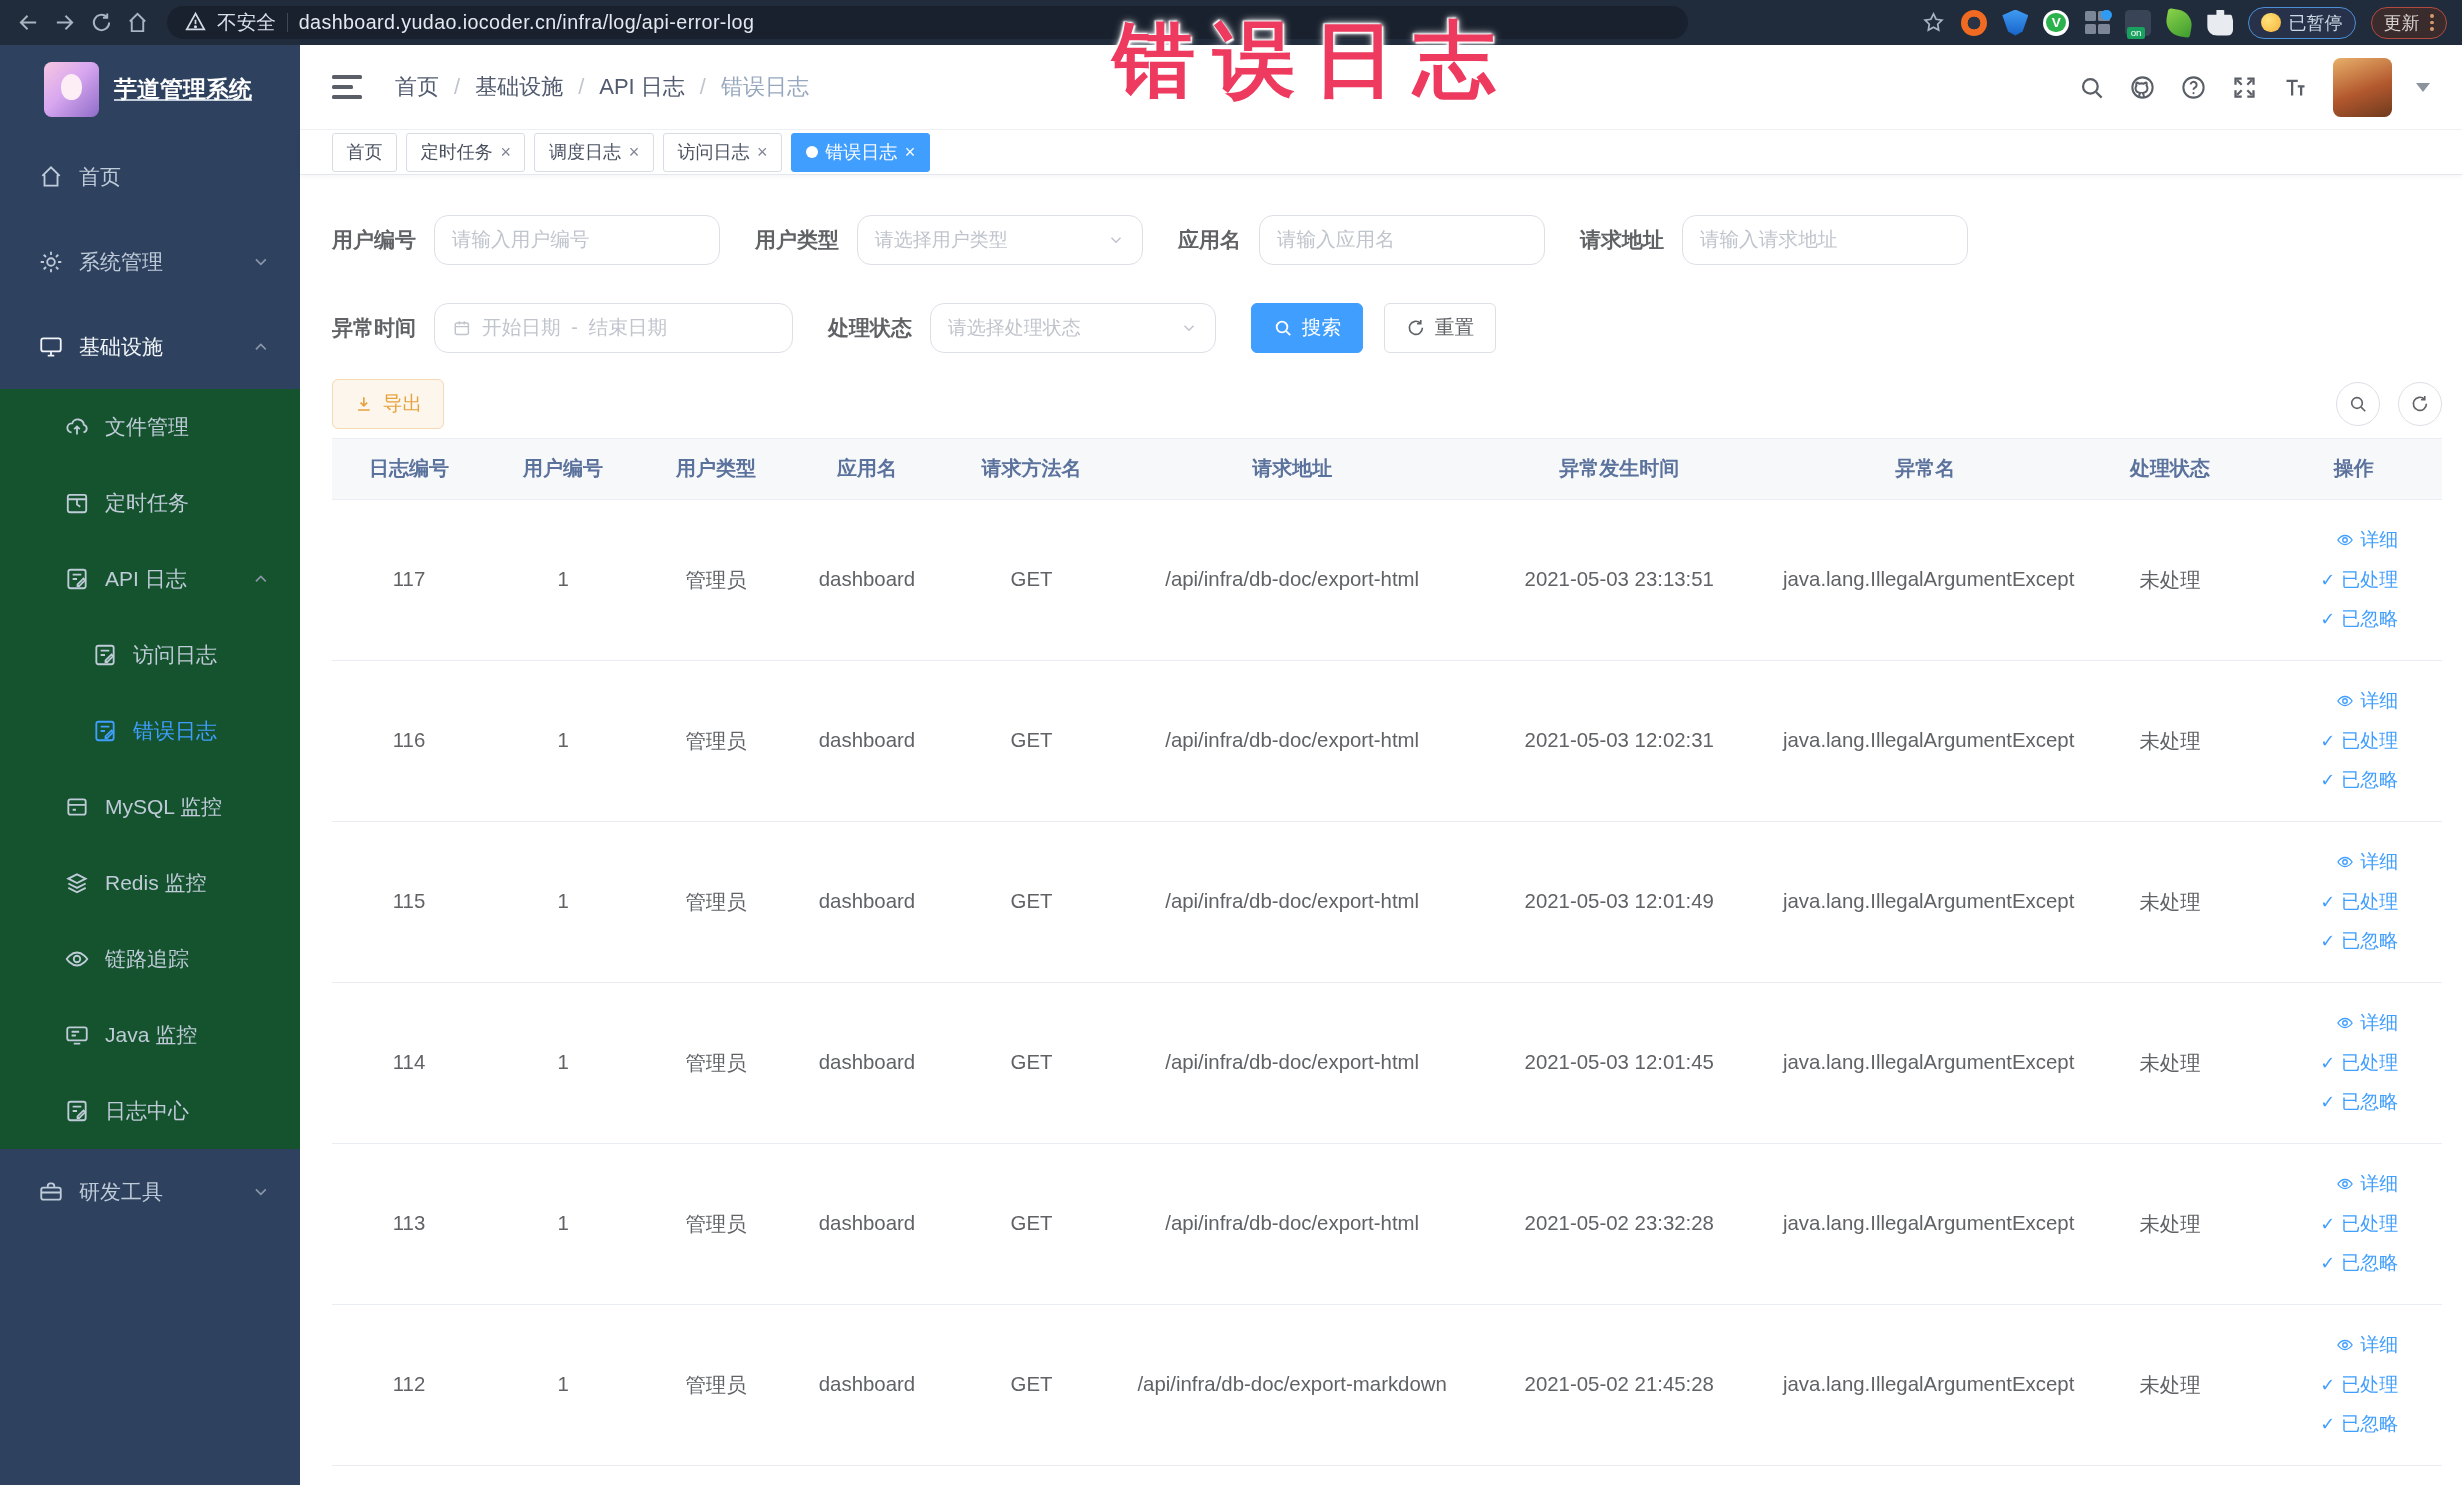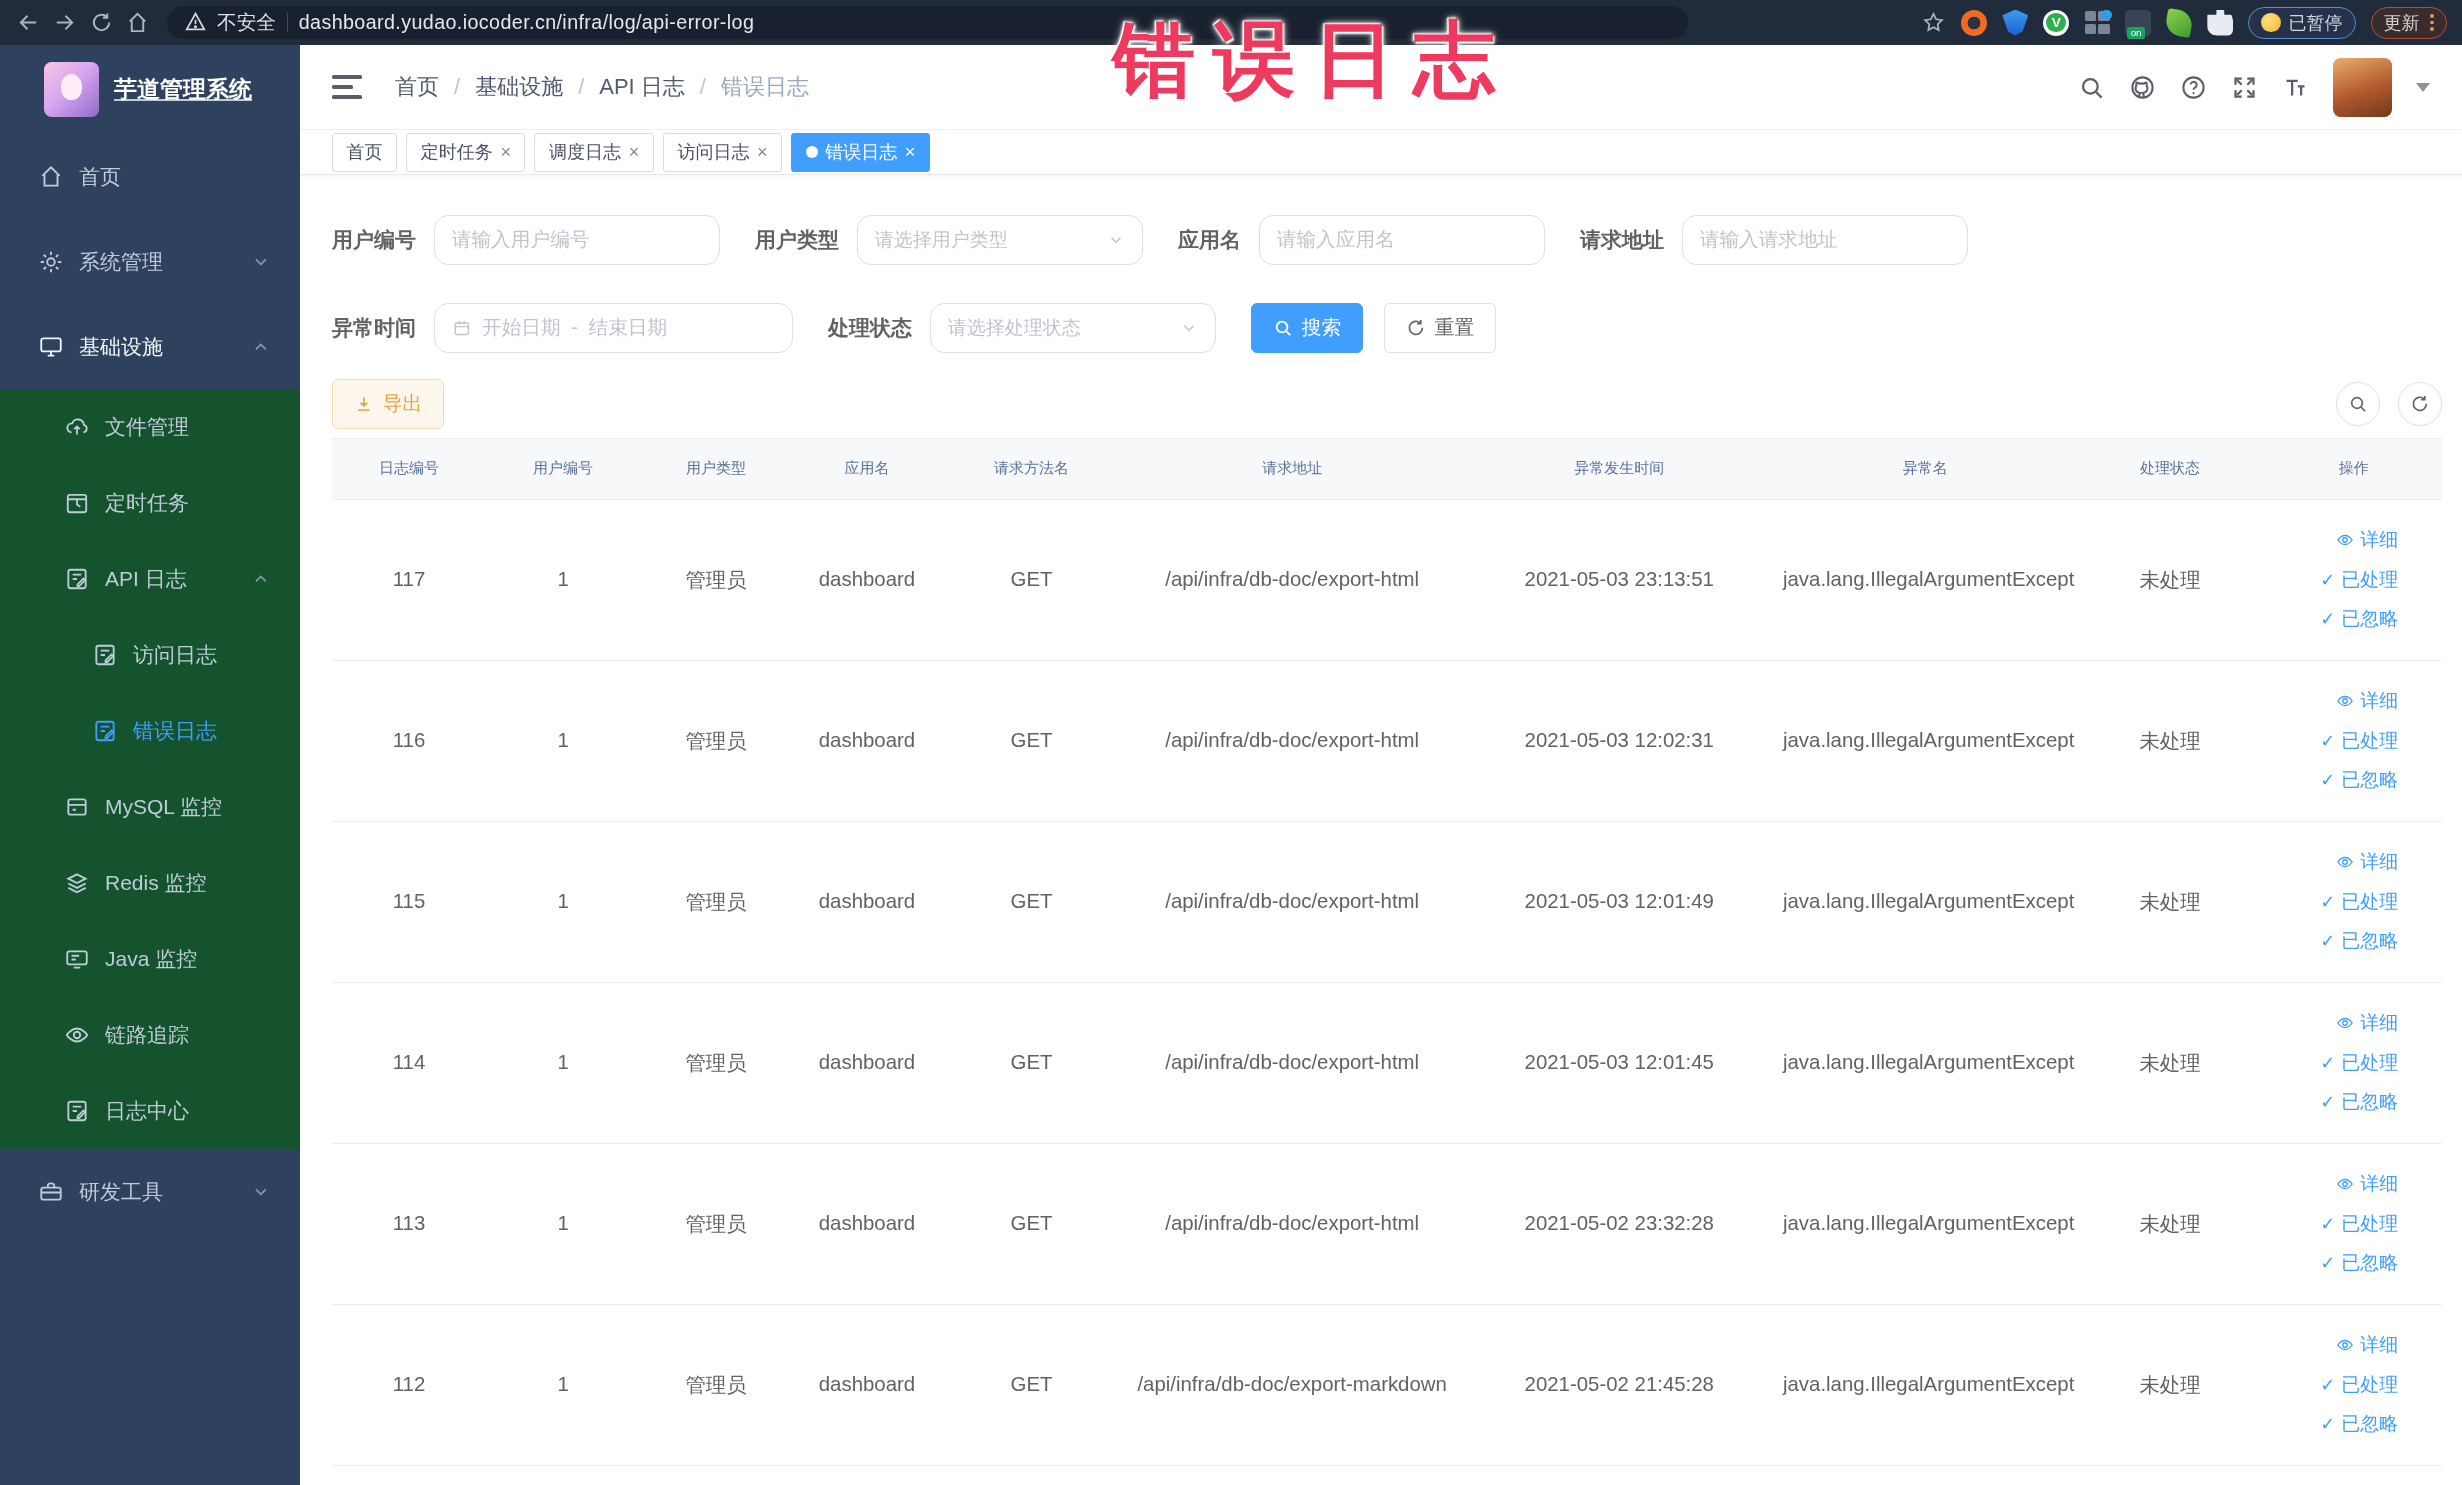--- a/index.html
+++ b/index.html
@@ -98,21 +98,21 @@
   .btn-default { background:#fff; color:#606266; border-color:#dcdfe6; }
   .btn-warning { background:#fdf6ec; color:#e6a23c; border-color:#f5dab1; }
   .mlr { margin-left:21px; }
 
   .toolbar { display:flex; align-items:center; justify-content:space-between; margin-top:26px; margin-bottom:9px; }
   .circle-group { display:flex; align-items:center; }
   .circle-btn { width:44px; height:44px; border-radius:50%; border:1.5px solid #dcdfe6; background:#fff; color:#606266; display:flex; align-items:center; justify-content:center; margin-left:18px; cursor:pointer; }
   .circle-btn svg { width:19.7px; height:19.7px; }
 
   table { width:100%; border-collapse:collapse; table-layout:fixed; }
-  thead th { height:61px; background:#f7f8fa; border-top:0.8px solid #ebeef5; border-bottom:0.8px solid #ebeef5; font-size:15px; font-weight:normal; color:#5b729c; text-align:center; }
+  thead th { height:61px; background:#f7f8fa; border-top:0.8px solid #ebeef5; border-bottom:0.8px solid #ebeef5; font-size:20px; font-weight:bold; color:#5b729c; text-align:center; }
   tbody td { height:161px; border-bottom:0.8px solid #e9ecf2; font-size:20.4px; color:#606266; text-align:center; padding:0 7.6px; overflow:hidden; white-space:nowrap; }
   td.op { padding-right:44px; }
   .oplinks { display:flex; flex-direction:column; align-items:flex-end; gap:1.5px; }
   .oplink { display:flex; align-items:center; justify-content:center; gap:6px; height:38px; color:#409eff; font-size:19px; cursor:pointer; }
   .oplink svg { width:18px; height:18px; }
   .ck { font-size:18px; }
 
   
   .overlay-title { position:absolute; top:6px; left:1113px; z-index:50; font-size:82px; font-weight:800; letter-spacing:18px; color:#ed3a5e; pointer-events:none;
     text-shadow:0 0 4.5px #fff, 0 0 9px #fff, 1.5px 1.5px 1.5px #fff, -1.5px -1.5px 1.5px #fff; white-space:nowrap; }
@@ -275,31 +275,31 @@
           <span>MySQL 监控</span>
         </div>
         <div class="mi">
           <svg viewBox="0 0 24 24" fill="none" stroke="currentColor" stroke-width="1.7">
               <path d="M4 8l8-4 8 4-8 4-8-4zM4 12.5l8 4 8-4M4 16.5l8 4 8-4"></path>
             </svg>
           <span>Redis 监控</span>
         </div>
         <div class="mi">
           <svg viewBox="0 0 24 24" fill="none" stroke="currentColor" stroke-width="1.7">
+              <path d="M2.5 12S6.5 6 12 6s9.5 6 9.5 6-4 6-9.5 6-9.5-6-9.5-6z"></path>
+              <circle cx="12" cy="12" r="3"></circle>
+            </svg>
+          <span>链路追踪</span>
+        </div>
+        <div class="mi">
+          <svg viewBox="0 0 24 24" fill="none" stroke="currentColor" stroke-width="1.7">
               <rect x="3" y="5" width="18" height="12" rx="2"></rect>
               <path d="M7 9h7M7 12.5h4M9 20h6"></path>
             </svg>
           <span>Java 监控</span>
-        </div>
-        <div class="mi">
-          <svg viewBox="0 0 24 24" fill="none" stroke="currentColor" stroke-width="1.7">
-              <path d="M2.5 12S6.5 6 12 6s9.5 6 9.5 6-4 6-9.5 6-9.5-6-9.5-6z"></path>
-              <circle cx="12" cy="12" r="3"></circle>
-            </svg>
-          <span>链路追踪</span>
         </div>
         <div class="mi">
           <svg viewBox="0 0 24 24" fill="none" stroke="currentColor" stroke-width="1.7">
               <rect x="4" y="3.5" width="16" height="17" rx="2"></rect>
               <path d="M8 8h8M8 12h4M12.5 17l5.5-5.5 1.5 1.5-5.5 5.5h-1.5V17z"></path>
             </svg>
           <span>日志中心</span>
         </div>
       </div>
 

